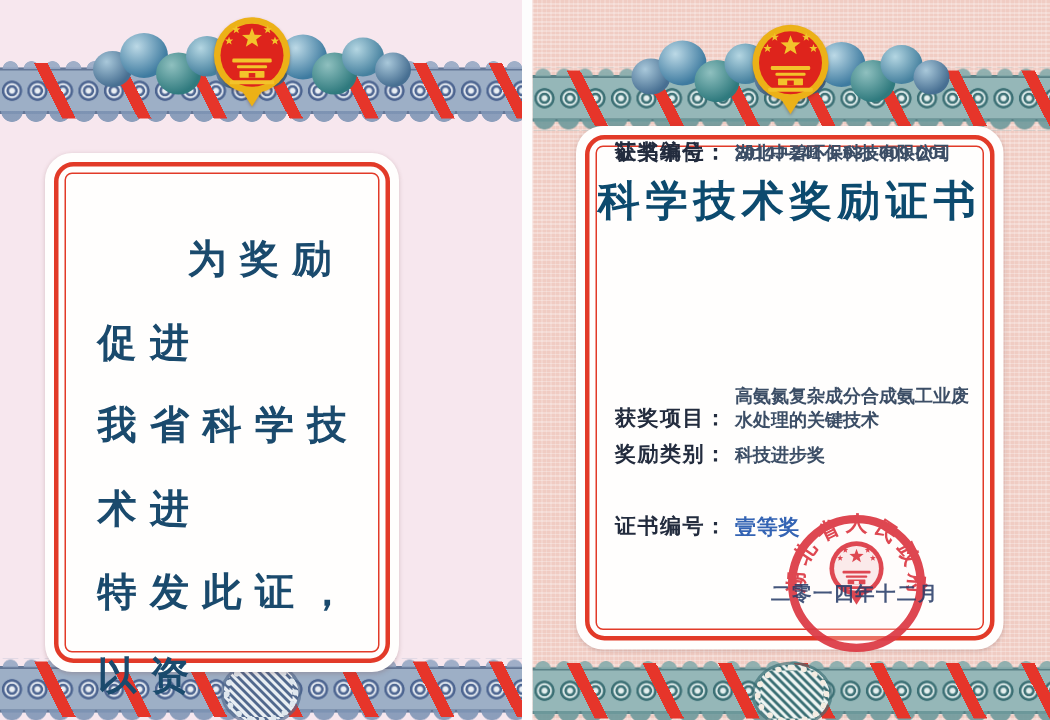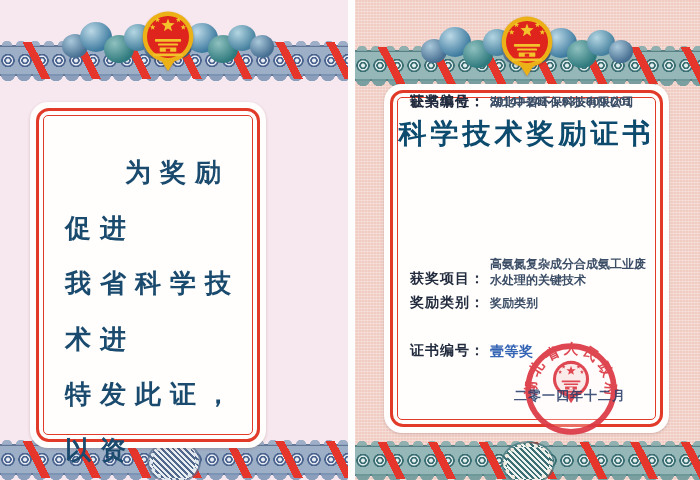--- a/index.html
+++ b/index.html
@@ -207,21 +207,21 @@
       <div class="panel-inner-line"></div>
 
       <div class="cert-title">科学技术奖励证书</div>
 
       <div class="field-row">
         <span class="field-label">获奖项目：</span>
         <span class="field-value">高氨氮复杂成分合成氨工业废水处理的关键技术</span>
       </div>
       <div class="field-row">
         <span class="field-label">奖励类别：</span>
-        <span class="field-value">奖励类别</span>
+        <span class="field-value">科技进步奖</span>
       </div>
       <div class="field-row">
         <span class="field-label">证书编号：</span>
         <span class="field-value">壹等奖</span>
       </div>
       <div class="field-row">
         <span class="field-label">获奖单位：</span>
         <span class="field-value">湖北中碧环保科技有限公司</span>
       </div>
       <div class="field-row">

